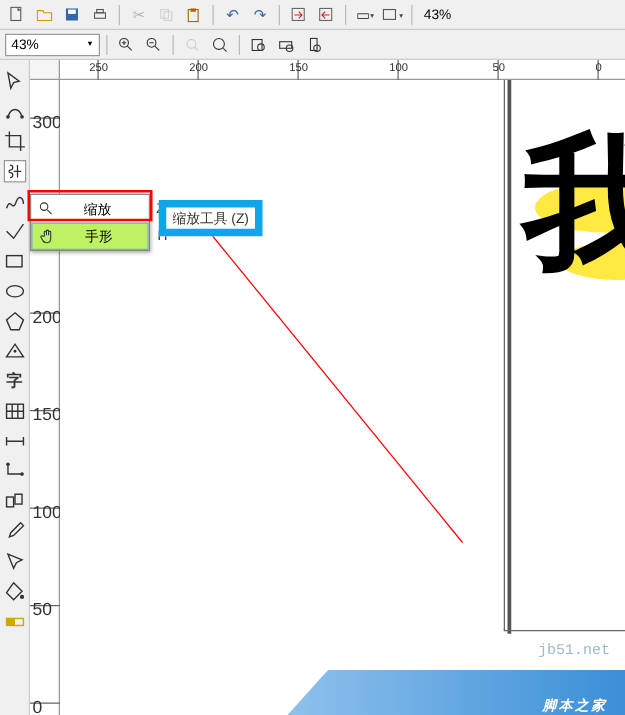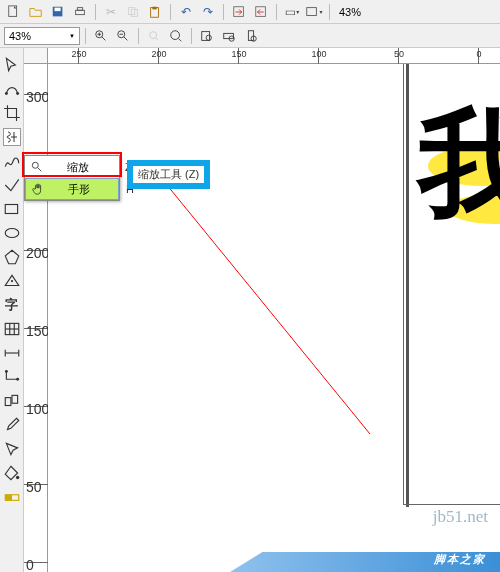--- a/index.html
+++ b/index.html
@@ -28,22 +28,22 @@
 .highlight{position:absolute;background:#ffe940;border-radius:50%}
 .flyout{position:absolute;background:#fff;border:1px solid #888;box-shadow:1px 1px 3px rgba(0,0,0,.3)}
 .flyout-item{display:flex;align-items:center;height:22px;padding:0 6px;gap:24px;white-space:nowrap}
 .flyout-item .ico{width:14px;display:flex;justify-content:center}
 .flyout-item .lbl{flex:1}
 .flyout-item .sc{color:#333;margin-left:12px}
 .flyout-sel{background:#bef264;border:1px solid #7da2ce}
 .redbox{position:absolute;border:2px solid #f00;pointer-events:none}
 .tooltip{position:absolute;background:#fdfdfb;border:6px solid #0ea5e9;padding:1px 5px;font-size:11px;color:#333;white-space:nowrap}
 .red-arrow{position:absolute;pointer-events:none}
-.watermark-url{position:absolute;bottom:45px;right:12px;color:#9fb9c6;font-size:17px;font-family:Liberation Serif, serif}
-.watermark-bar{position:absolute;bottom:0;right:0;width:270px;height:20px;background:linear-gradient(90deg,#8fc1ed 0%,#3a8fd6 100%);clip-path:polygon(12% 0,100% 0,100% 100%,0 100%);display:flex;align-items:flex-start;justify-content:flex-end;padding-right:14px;color:#fff;font-size:20px;font-style:italic;font-weight:bold;letter-spacing:2px;font-family:"KaiTi","STKaiti",serif}
+.watermark-url{position:absolute;bottom:45px;right:12px;color:#9fb9c6;font-size:12px;font-family:Liberation Mono, monospace}
+.watermark-bar{position:absolute;bottom:0;right:0;width:270px;height:36px;background:linear-gradient(90deg,#8fc1ed 0%,#3a8fd6 100%);clip-path:polygon(12% 0,100% 0,100% 100%,0 100%);display:flex;align-items:flex-end;justify-content:flex-end;padding-right:14px;color:#fff;font-size:20px;font-style:italic;font-weight:bold;letter-spacing:2px;font-family:"KaiTi","STKaiti",serif}
 </style>
 </head>
 <body>
 
 <div class="toolbar-row">
   <span class="tool-btn">
       <svg viewBox="0 0 16 16">
         <rect x="2" y="1" width="9" height="12" fill="none" stroke="#555"></rect>
         <path d="M8 1 L11 4 L8 4 Z" fill="#555"></path>
       </svg>

